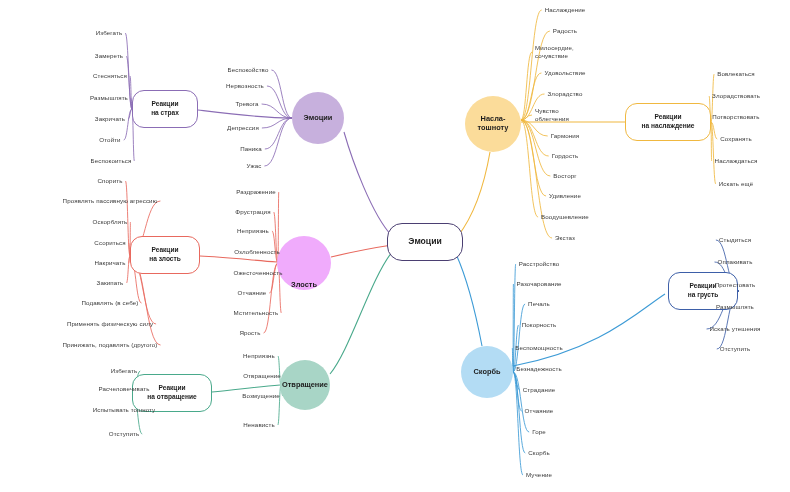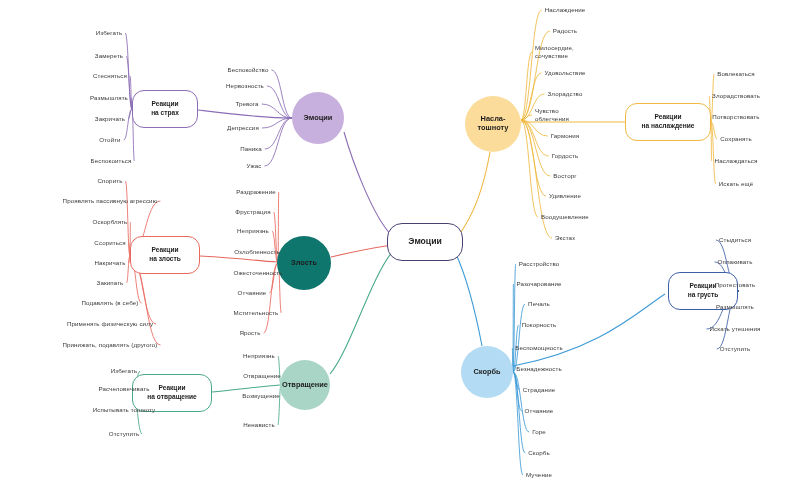--- a/index.html
+++ b/index.html
@@ -134,21 +134,21 @@
   </svg>
 
   <div class="box" id="root" style="left:425px;top:242px;border-color:#4b3f72;">
     <span>Эмоции</span>
   </div>
 
   <div class="circle" style="left:318px;top:118px;width:52px;height:52px;background:#c7b0dd;">
     <span>Эмоции</span>
   </div>
 
-  <div class="circle" style="left:304px;top:263px;width:54px;height:54px;background:#0f766e;">
+  <div class="circle" style="left:304px;top:263px;width:54px;height:54px;background:#f0abfc;align-items:flex-end;">
     <span>Злость</span>
   </div>
 
   <div class="circle" style="left:305px;top:385px;width:50px;height:50px;background:#a8d5c6;">
     <span>Отвращение</span>
   </div>
 
   <div class="circle" style="left:493px;top:124px;width:56px;height:56px;background:#fbdc9a;flex-direction:column;">
     <span>Насла-</span>
     <span>тошноту</span>

